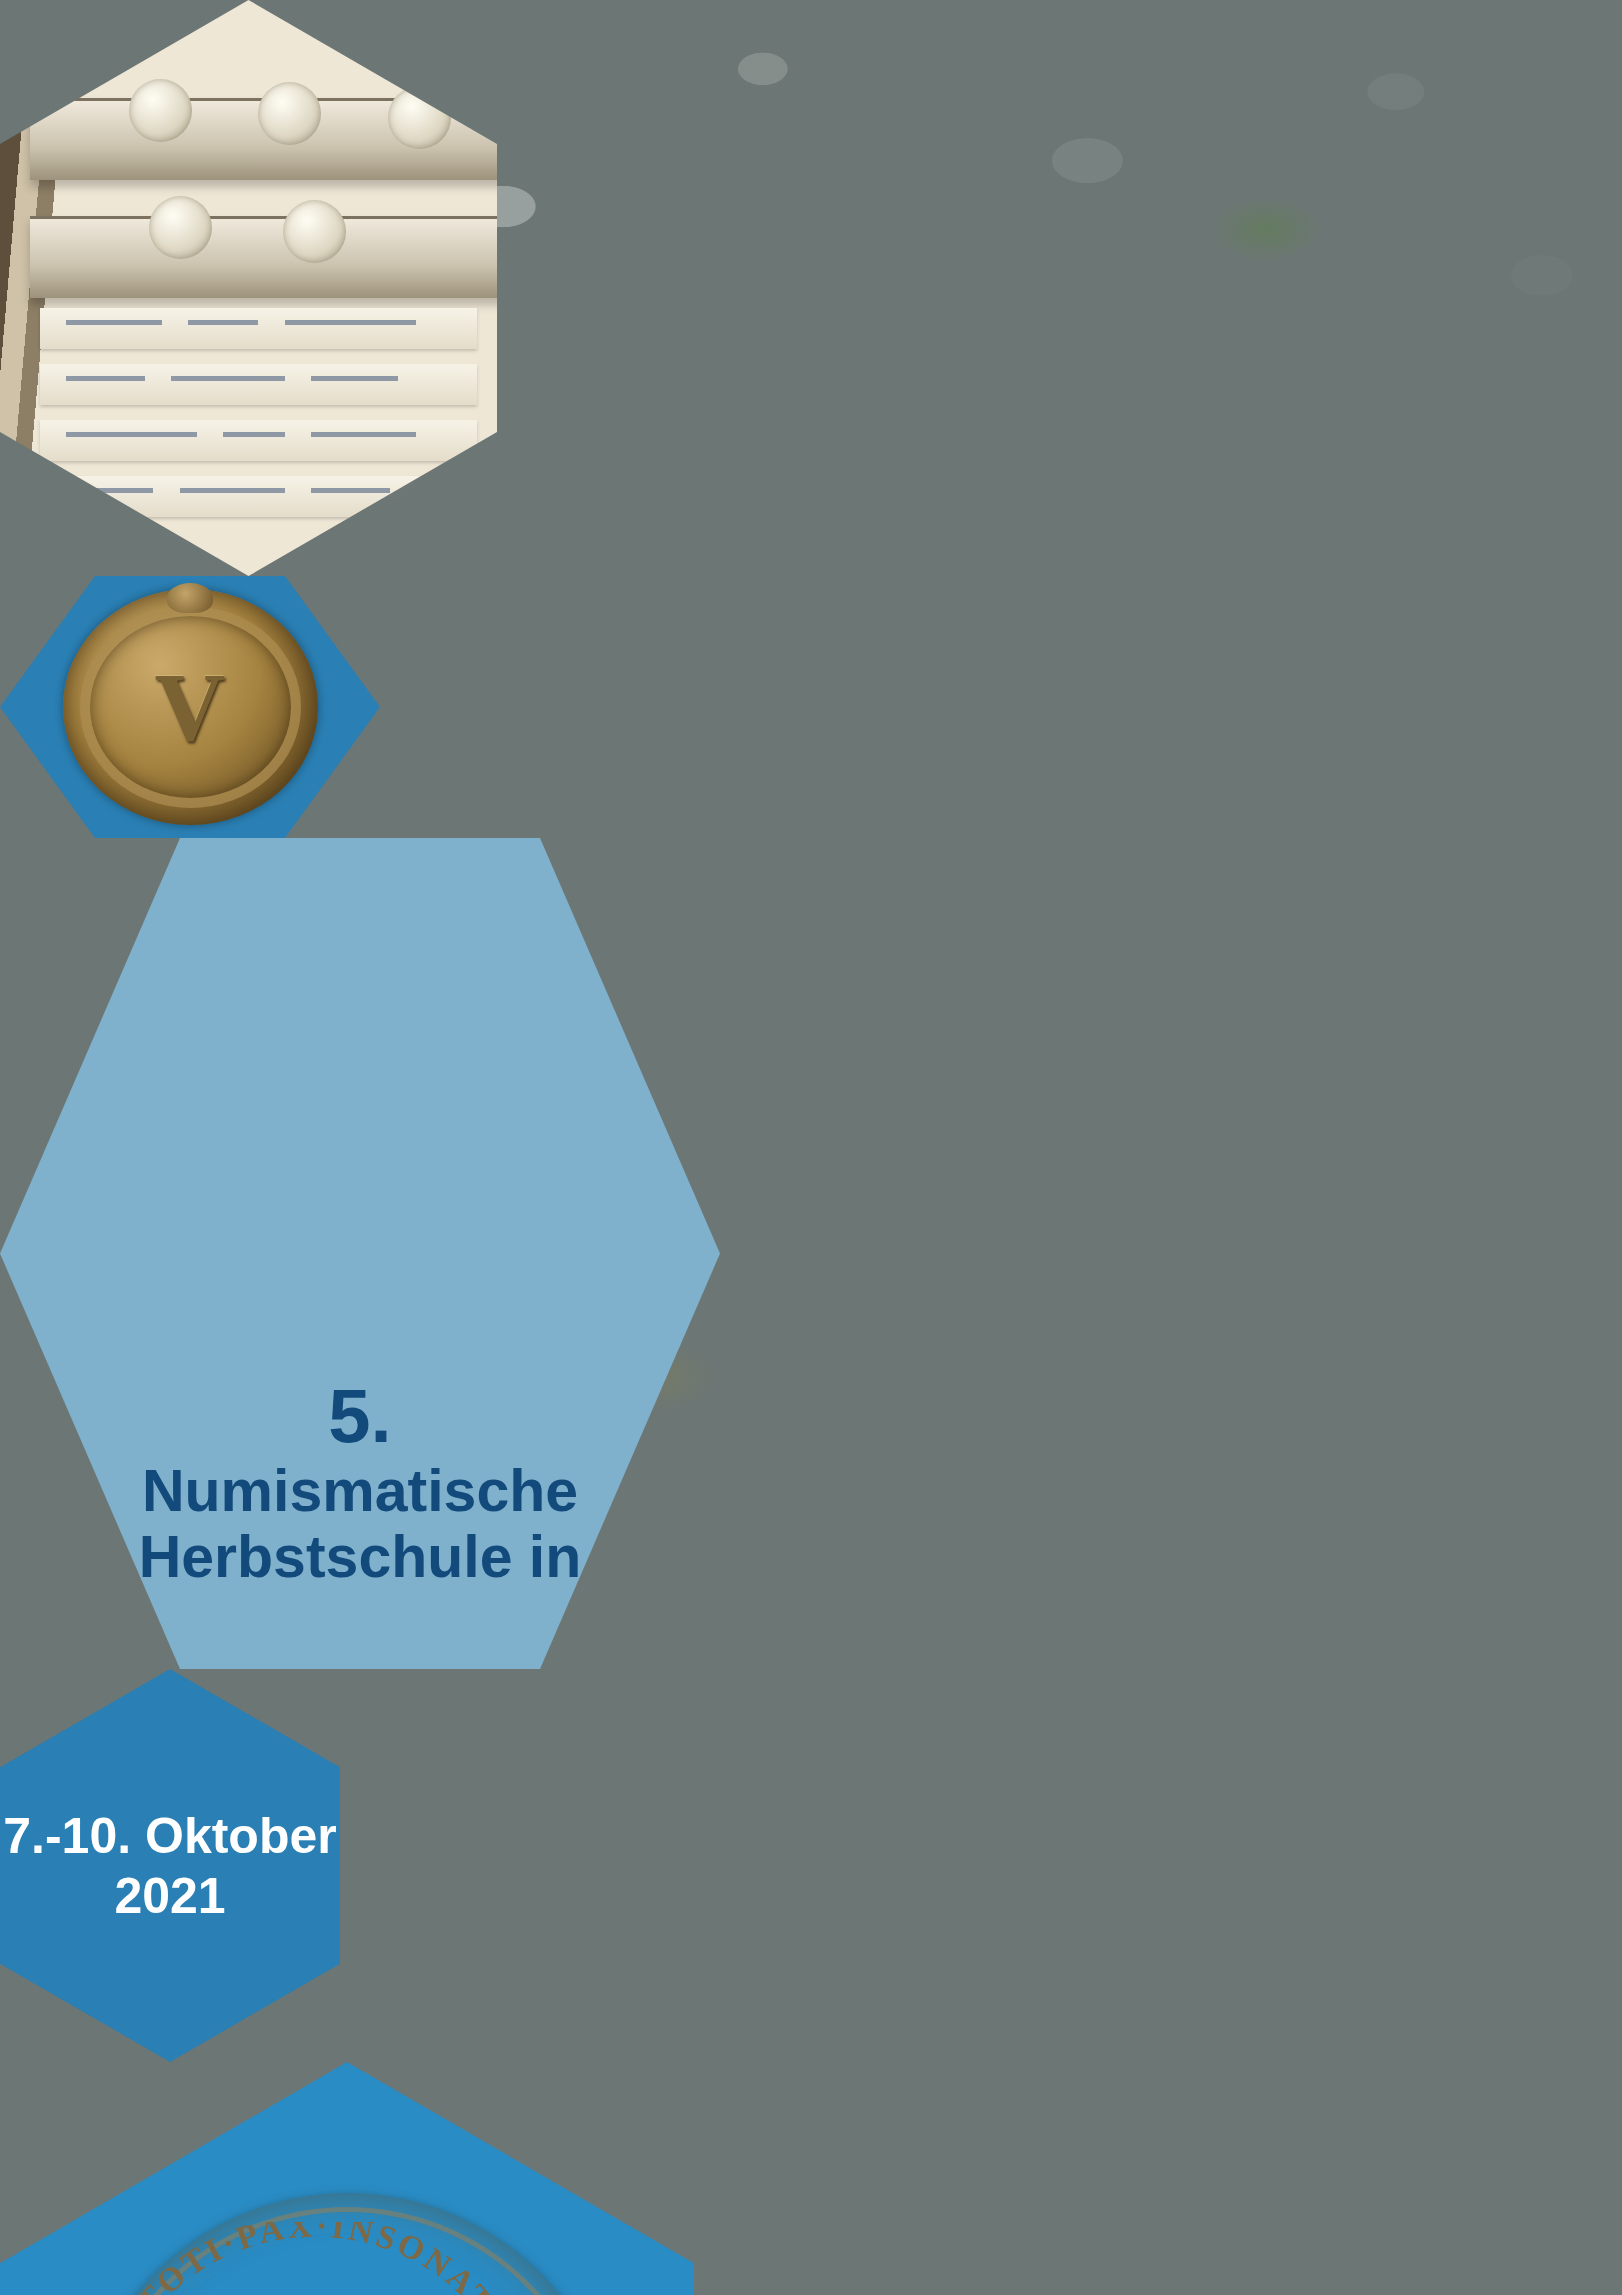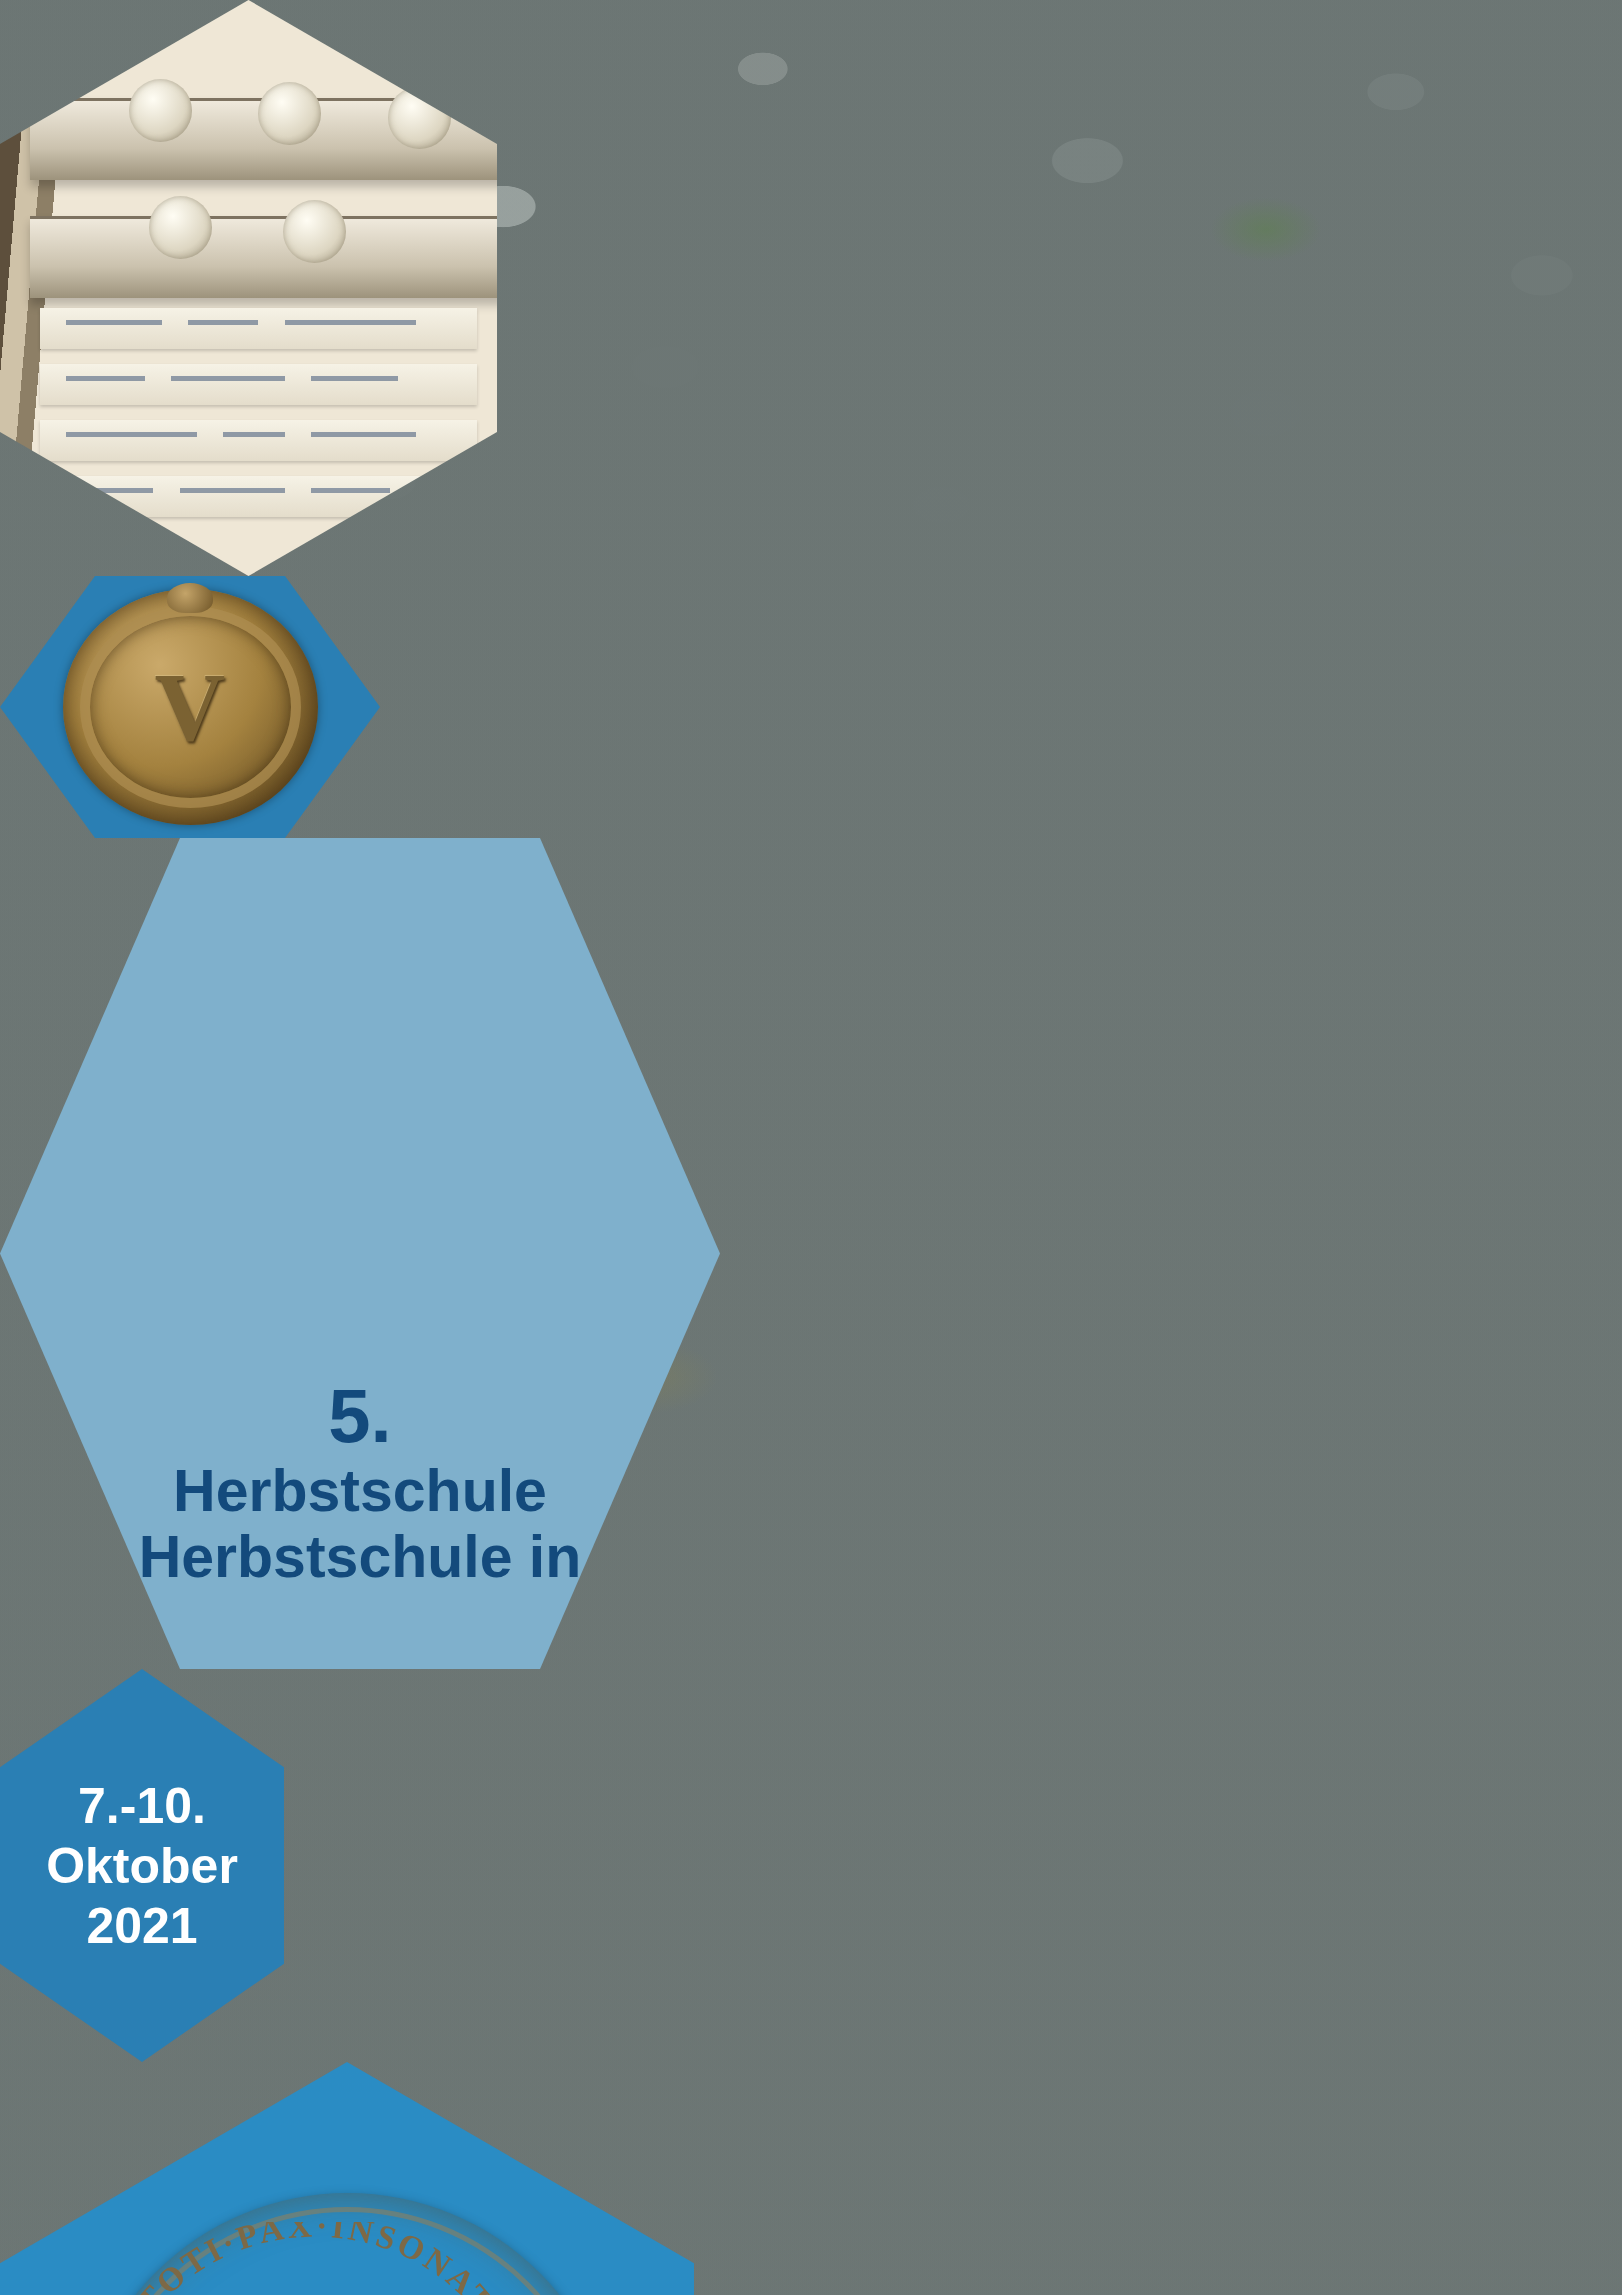--- a/index.html
+++ b/index.html
@@ -95,21 +95,21 @@
     padding: 0 72px 79px 72px;
     font-size: 59px;
     width: 100%;
     box-sizing: border-box;
   }
   #title-text .big { font-size: 76px; display: block; }
 
   
   #date-hex {
     left: 1088px; top: 517px;
-    width: 284px; height: 393px;
+    width: 340px; height: 393px;
     background: #2a7fb4;
     clip-path: polygon(50% 0%, 100% 25%, 100% 75%, 50% 100%, 0% 75%, 0% 25%);
     display: flex; align-items: center; justify-content: center;
   }
   #date-text {
     color: #ffffff; font-weight: bold; font-size: 50px;
     text-align: center; line-height: 1.2;
   }
 
   
@@ -263,21 +263,21 @@
 
   <div id="medal-hex" class="hex-shadow">
     <div class="medal-v">
       <span>V</span>
     </div>
   </div>
 
   <div id="title-hex" class="hex-shadow">
     <div id="title-text">
       <span class="big">5.</span>
-      <span>Herbstschule</span><br>
+      <span>Numismatische</span><br>
       <span>Herbstschule in</span><br>
     </div>
   </div>
 
   <div id="date-hex" class="hex-shadow">
     <div id="date-text">7.-10. Oktober 2021</div>
   </div>
 
   <div id="coin-hex" class="hex-shadow">
     <div class="coin-1648">

